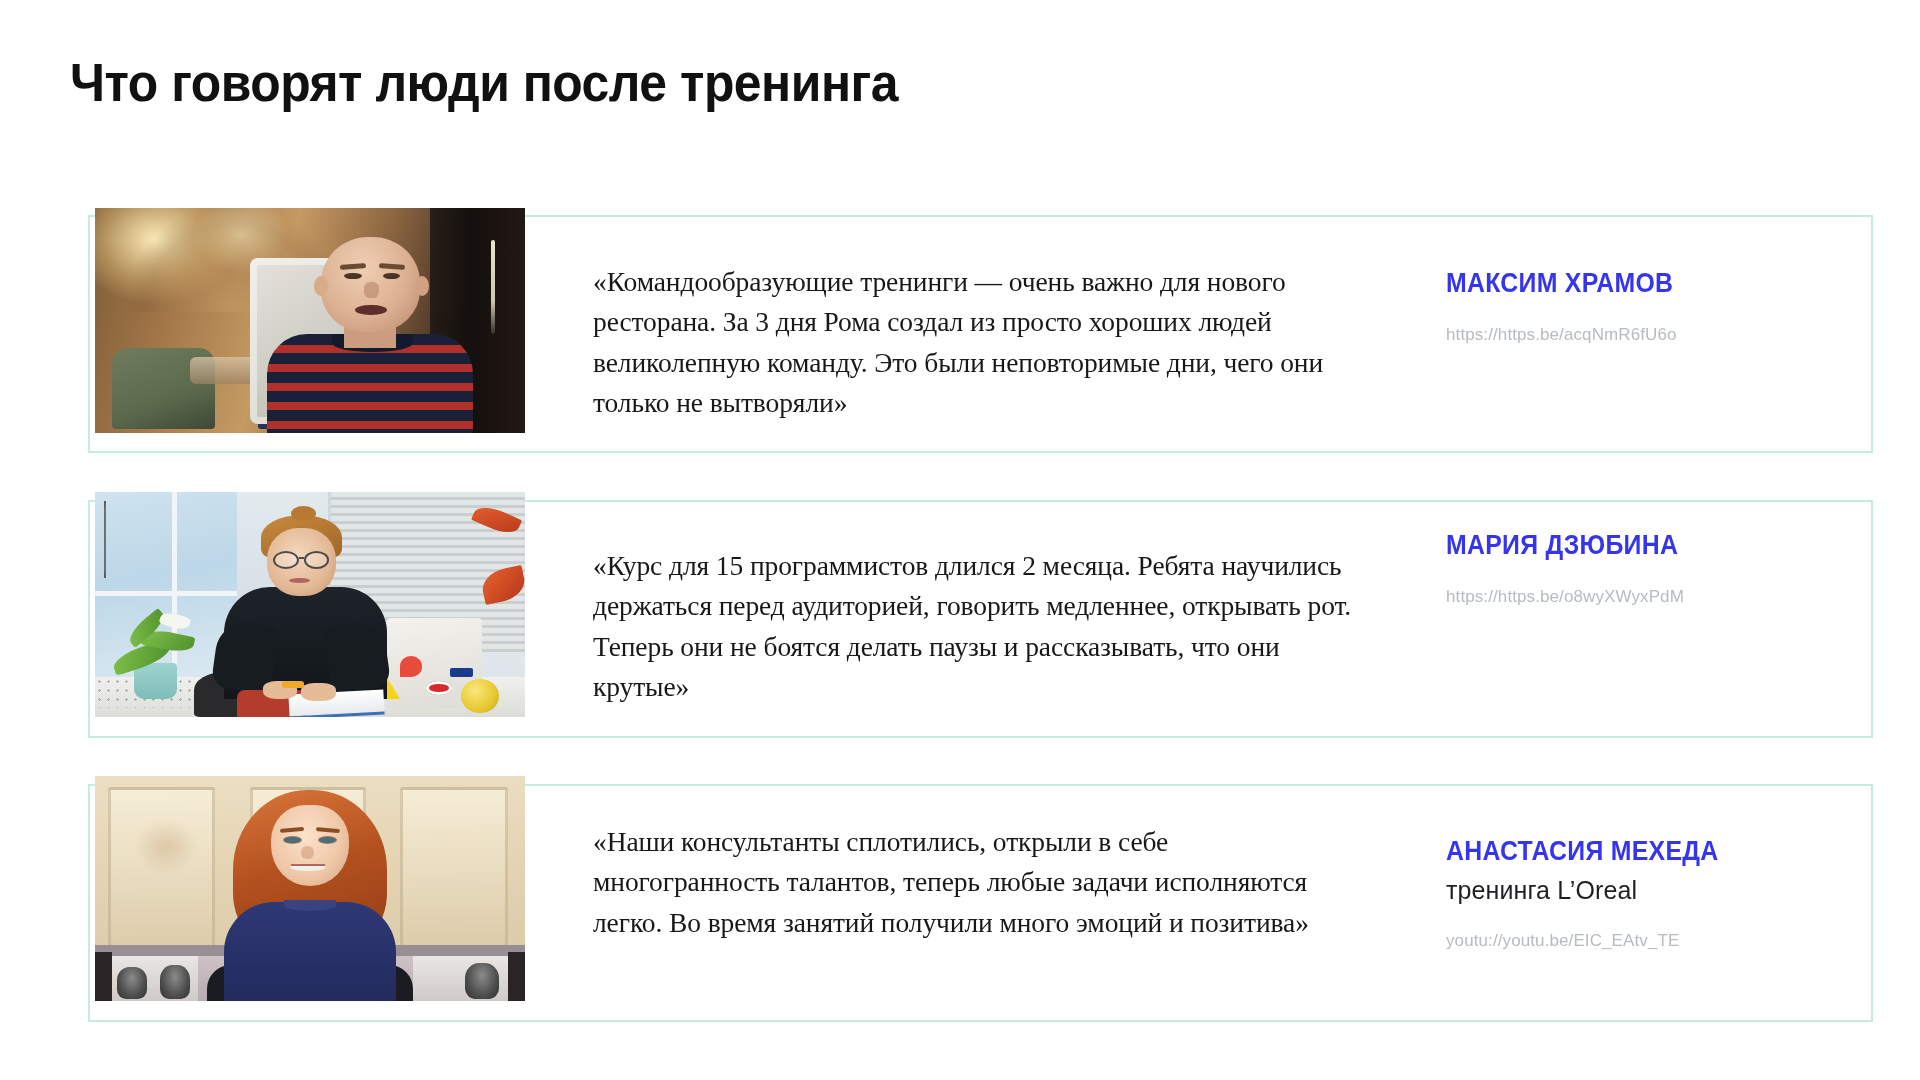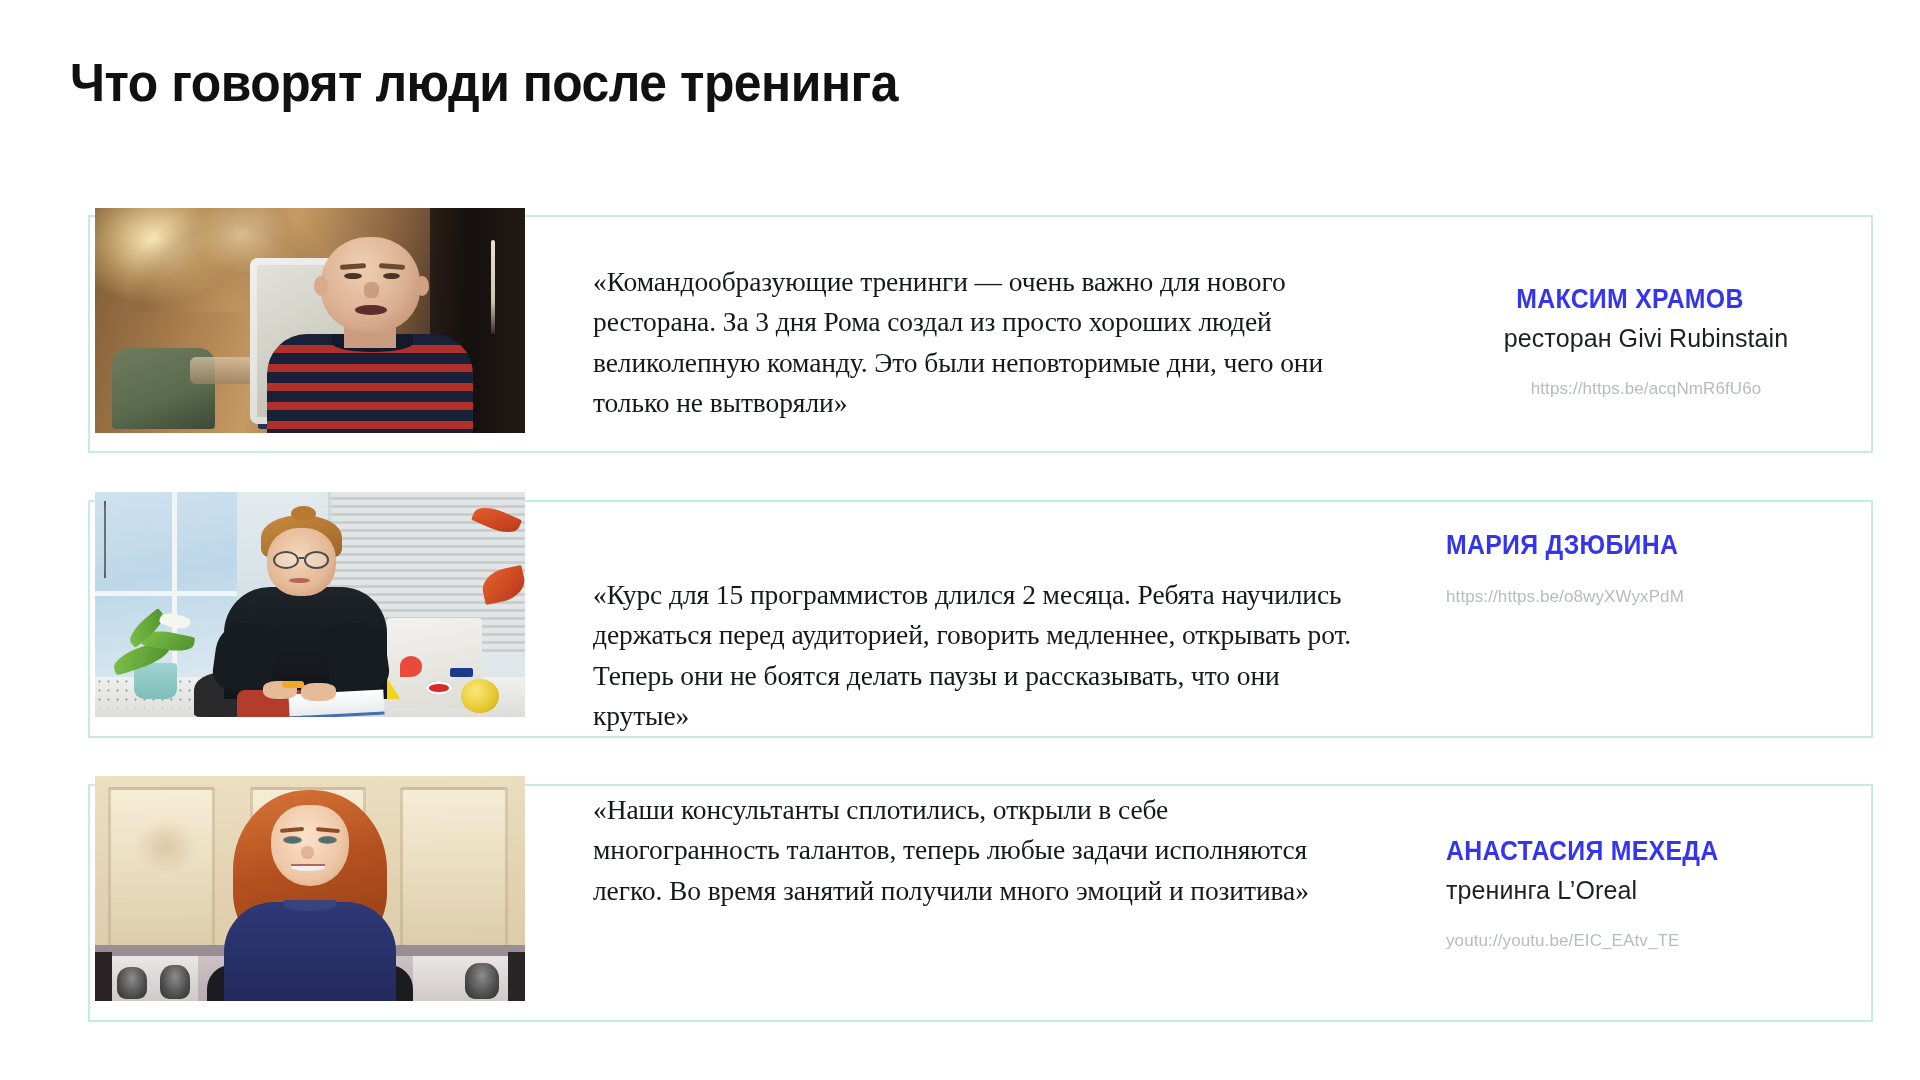--- a/index.html
+++ b/index.html
@@ -361,30 +361,30 @@
     position: absolute;
     left: 593px;
     width: 765px;
     font-family: "Liberation Serif", "DejaVu Serif", serif;
     font-size: 27.5px;
     line-height: 1.47;
     color: #16181a;
     letter-spacing: -0.1px;
   }
   .quote-1 { top: 262px; }
-  .quote-2 { top: 575px; }
-  .quote-3 { top: 790px; }
+  .quote-2 { top: 546px; }
+  .quote-3 { top: 822px; }
 
   
   .attrib {
     position: absolute;
     left: 1446px;
     width: 400px;
   }
-  .attrib-1 { top: 284px; text-align: center; }
+  .attrib-1 { top: 268px; }
   .attrib-2 { top: 530px; }
   .attrib-3 { top: 836px; }
 
   .attrib-name {
     font-family: "Liberation Sans Narrow", "Liberation Sans", sans-serif;
     font-size: 27px;
     font-weight: bold;
     letter-spacing: 0.3px;
     color: var(--accent, #3535ee);
     text-transform: uppercase;
@@ -446,21 +446,20 @@
       <div class="ph1-eye-r"></div>
       <div class="ph1-nose"></div>
       <div class="ph1-mouth"></div>
     </div>
   </div>
 
   <div class="quote quote-1">«Командообразующие тренинги — очень важно для нового ресторана. За 3 дня Рома создал из просто хороших людей великолепную команду. Это были неповторимые дни, чего они только не вытворяли»</div>
 
   <div class="attrib attrib-1">
     <div class="attrib-name">МАКСИМ ХРАМОВ</div>
-    <div class="attrib-company">ресторан Givi Rubinstain</div>
     <a class="attrib-url" href="#">https://https.be/acqNmR6fU6o</a>
   </div>
 
   <div class="card card-2"></div>
 
   <div class="thumb thumb-2">
     <div class="thumb-inner">
       <div class="ph2-bg"></div>
       <div class="ph2-blinds"></div>
       <div class="ph2-glasswall"></div>

